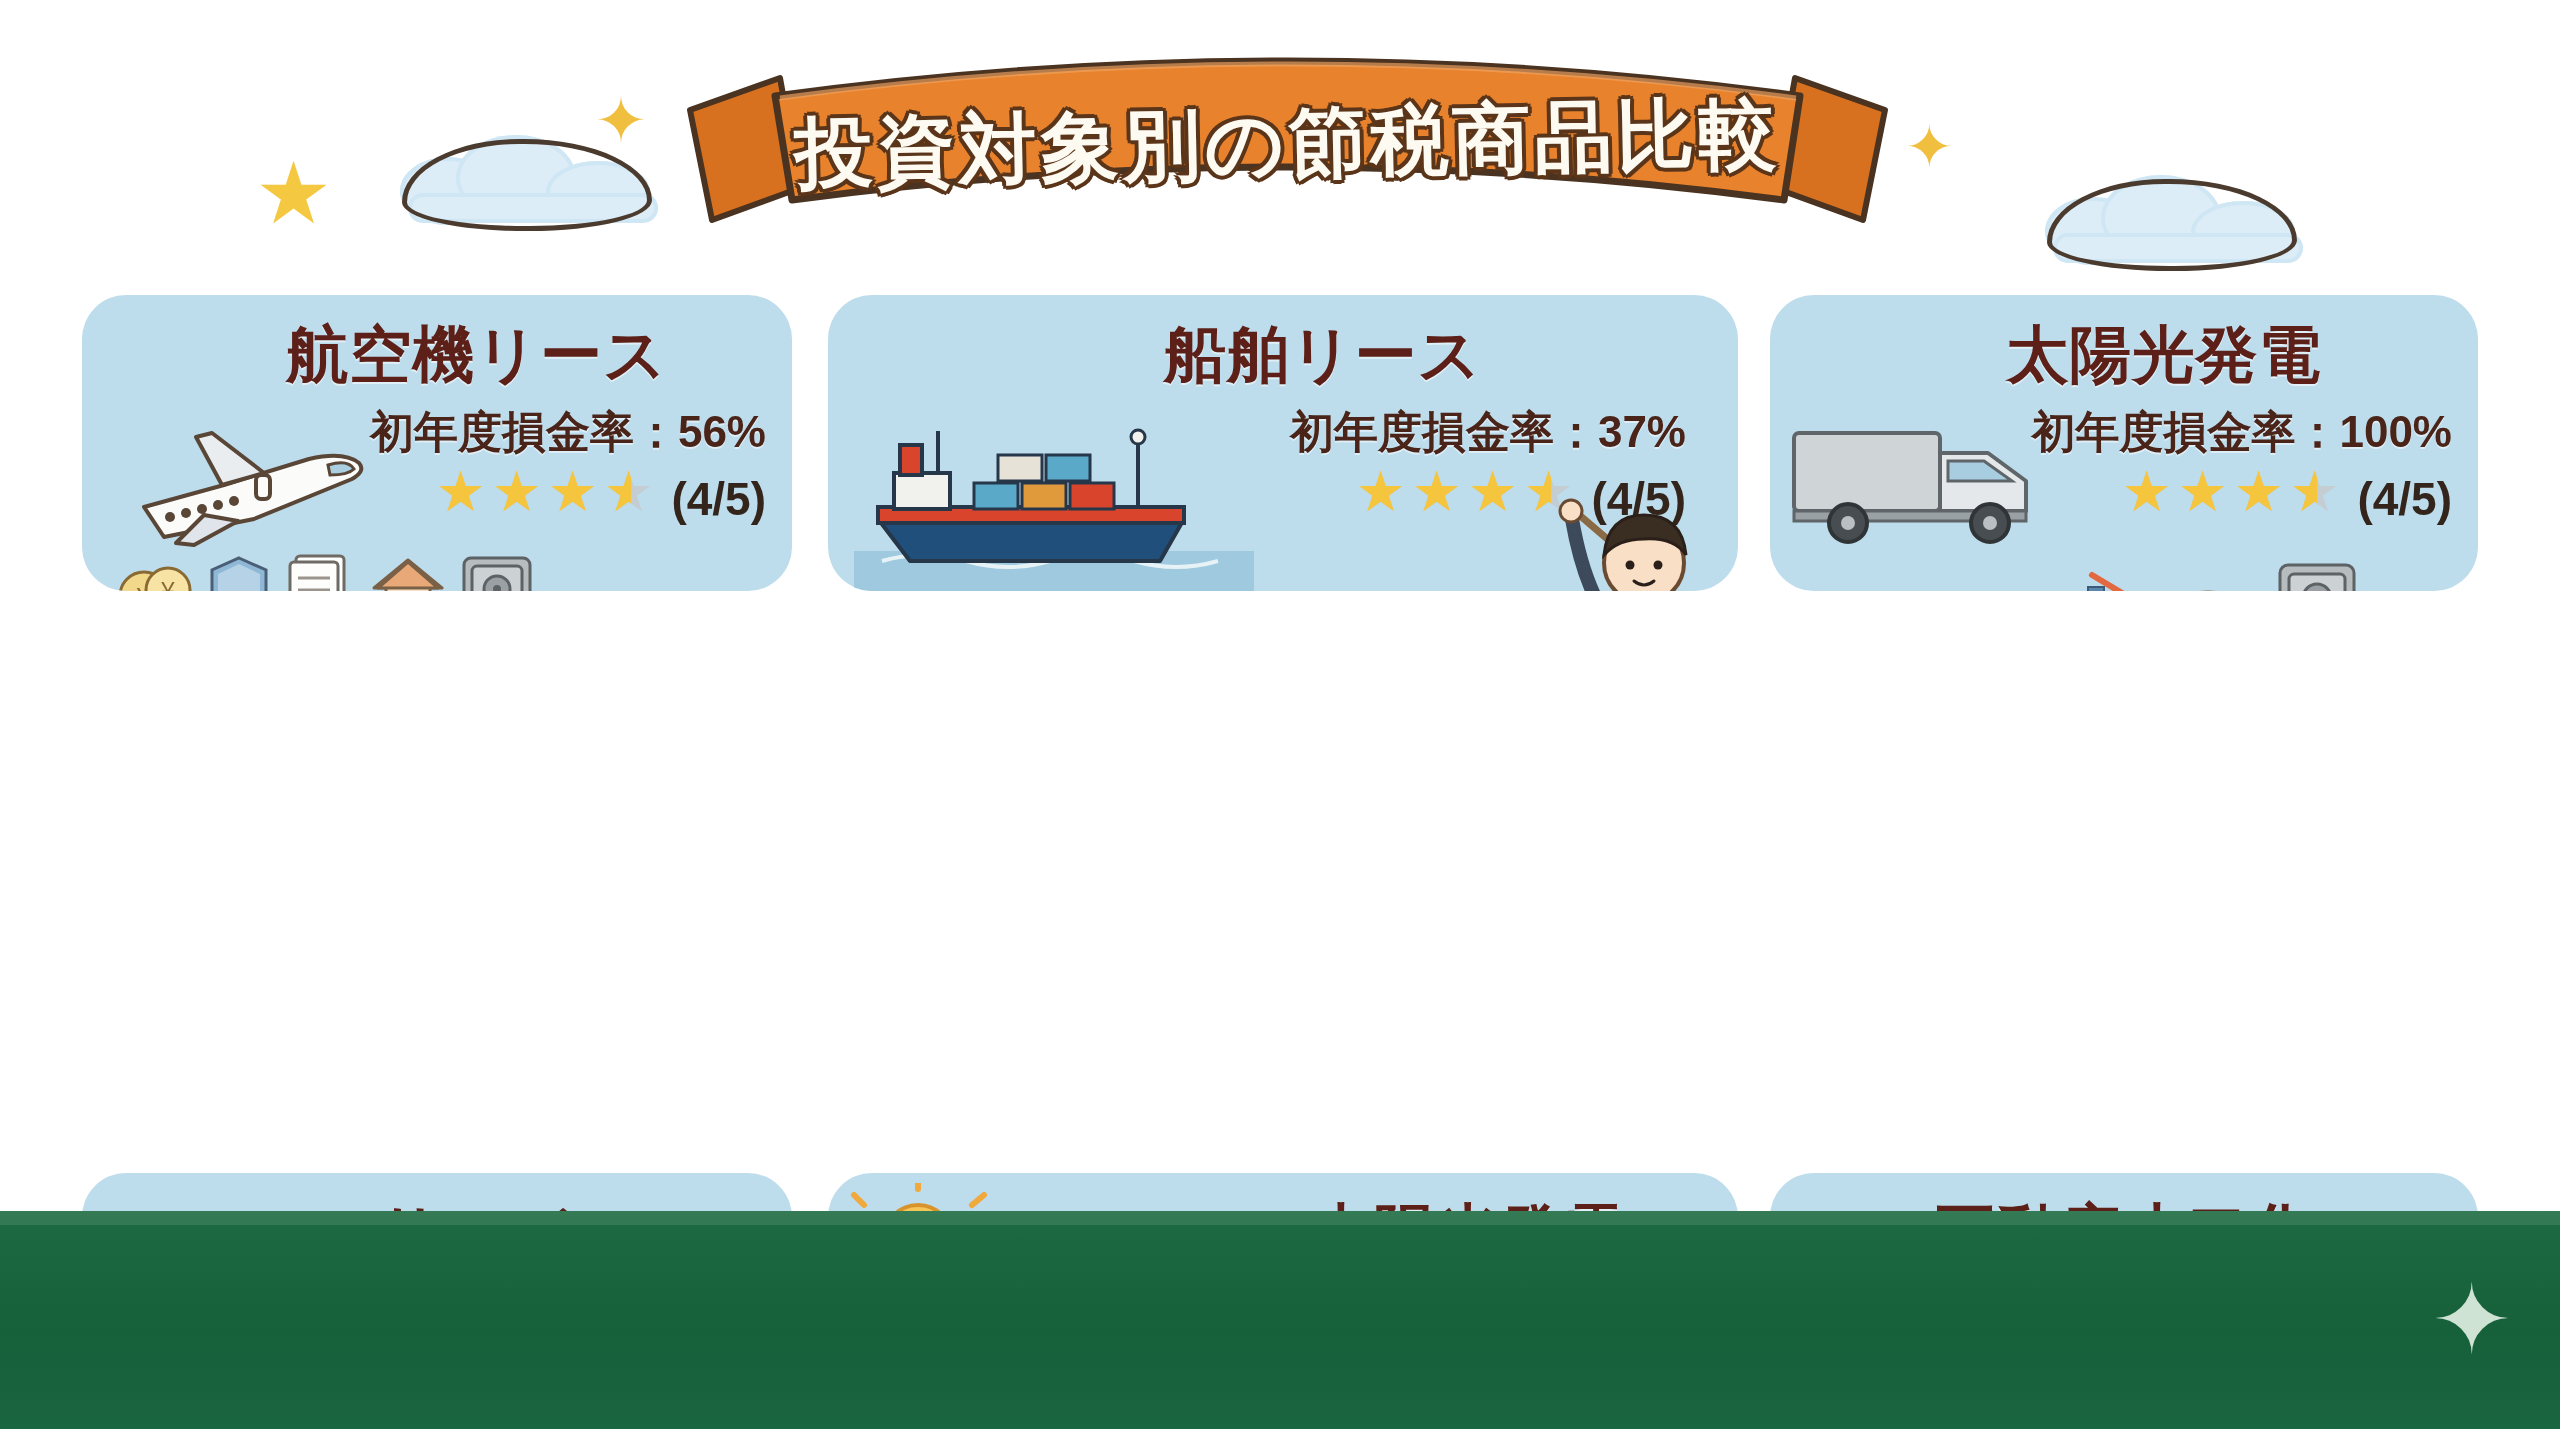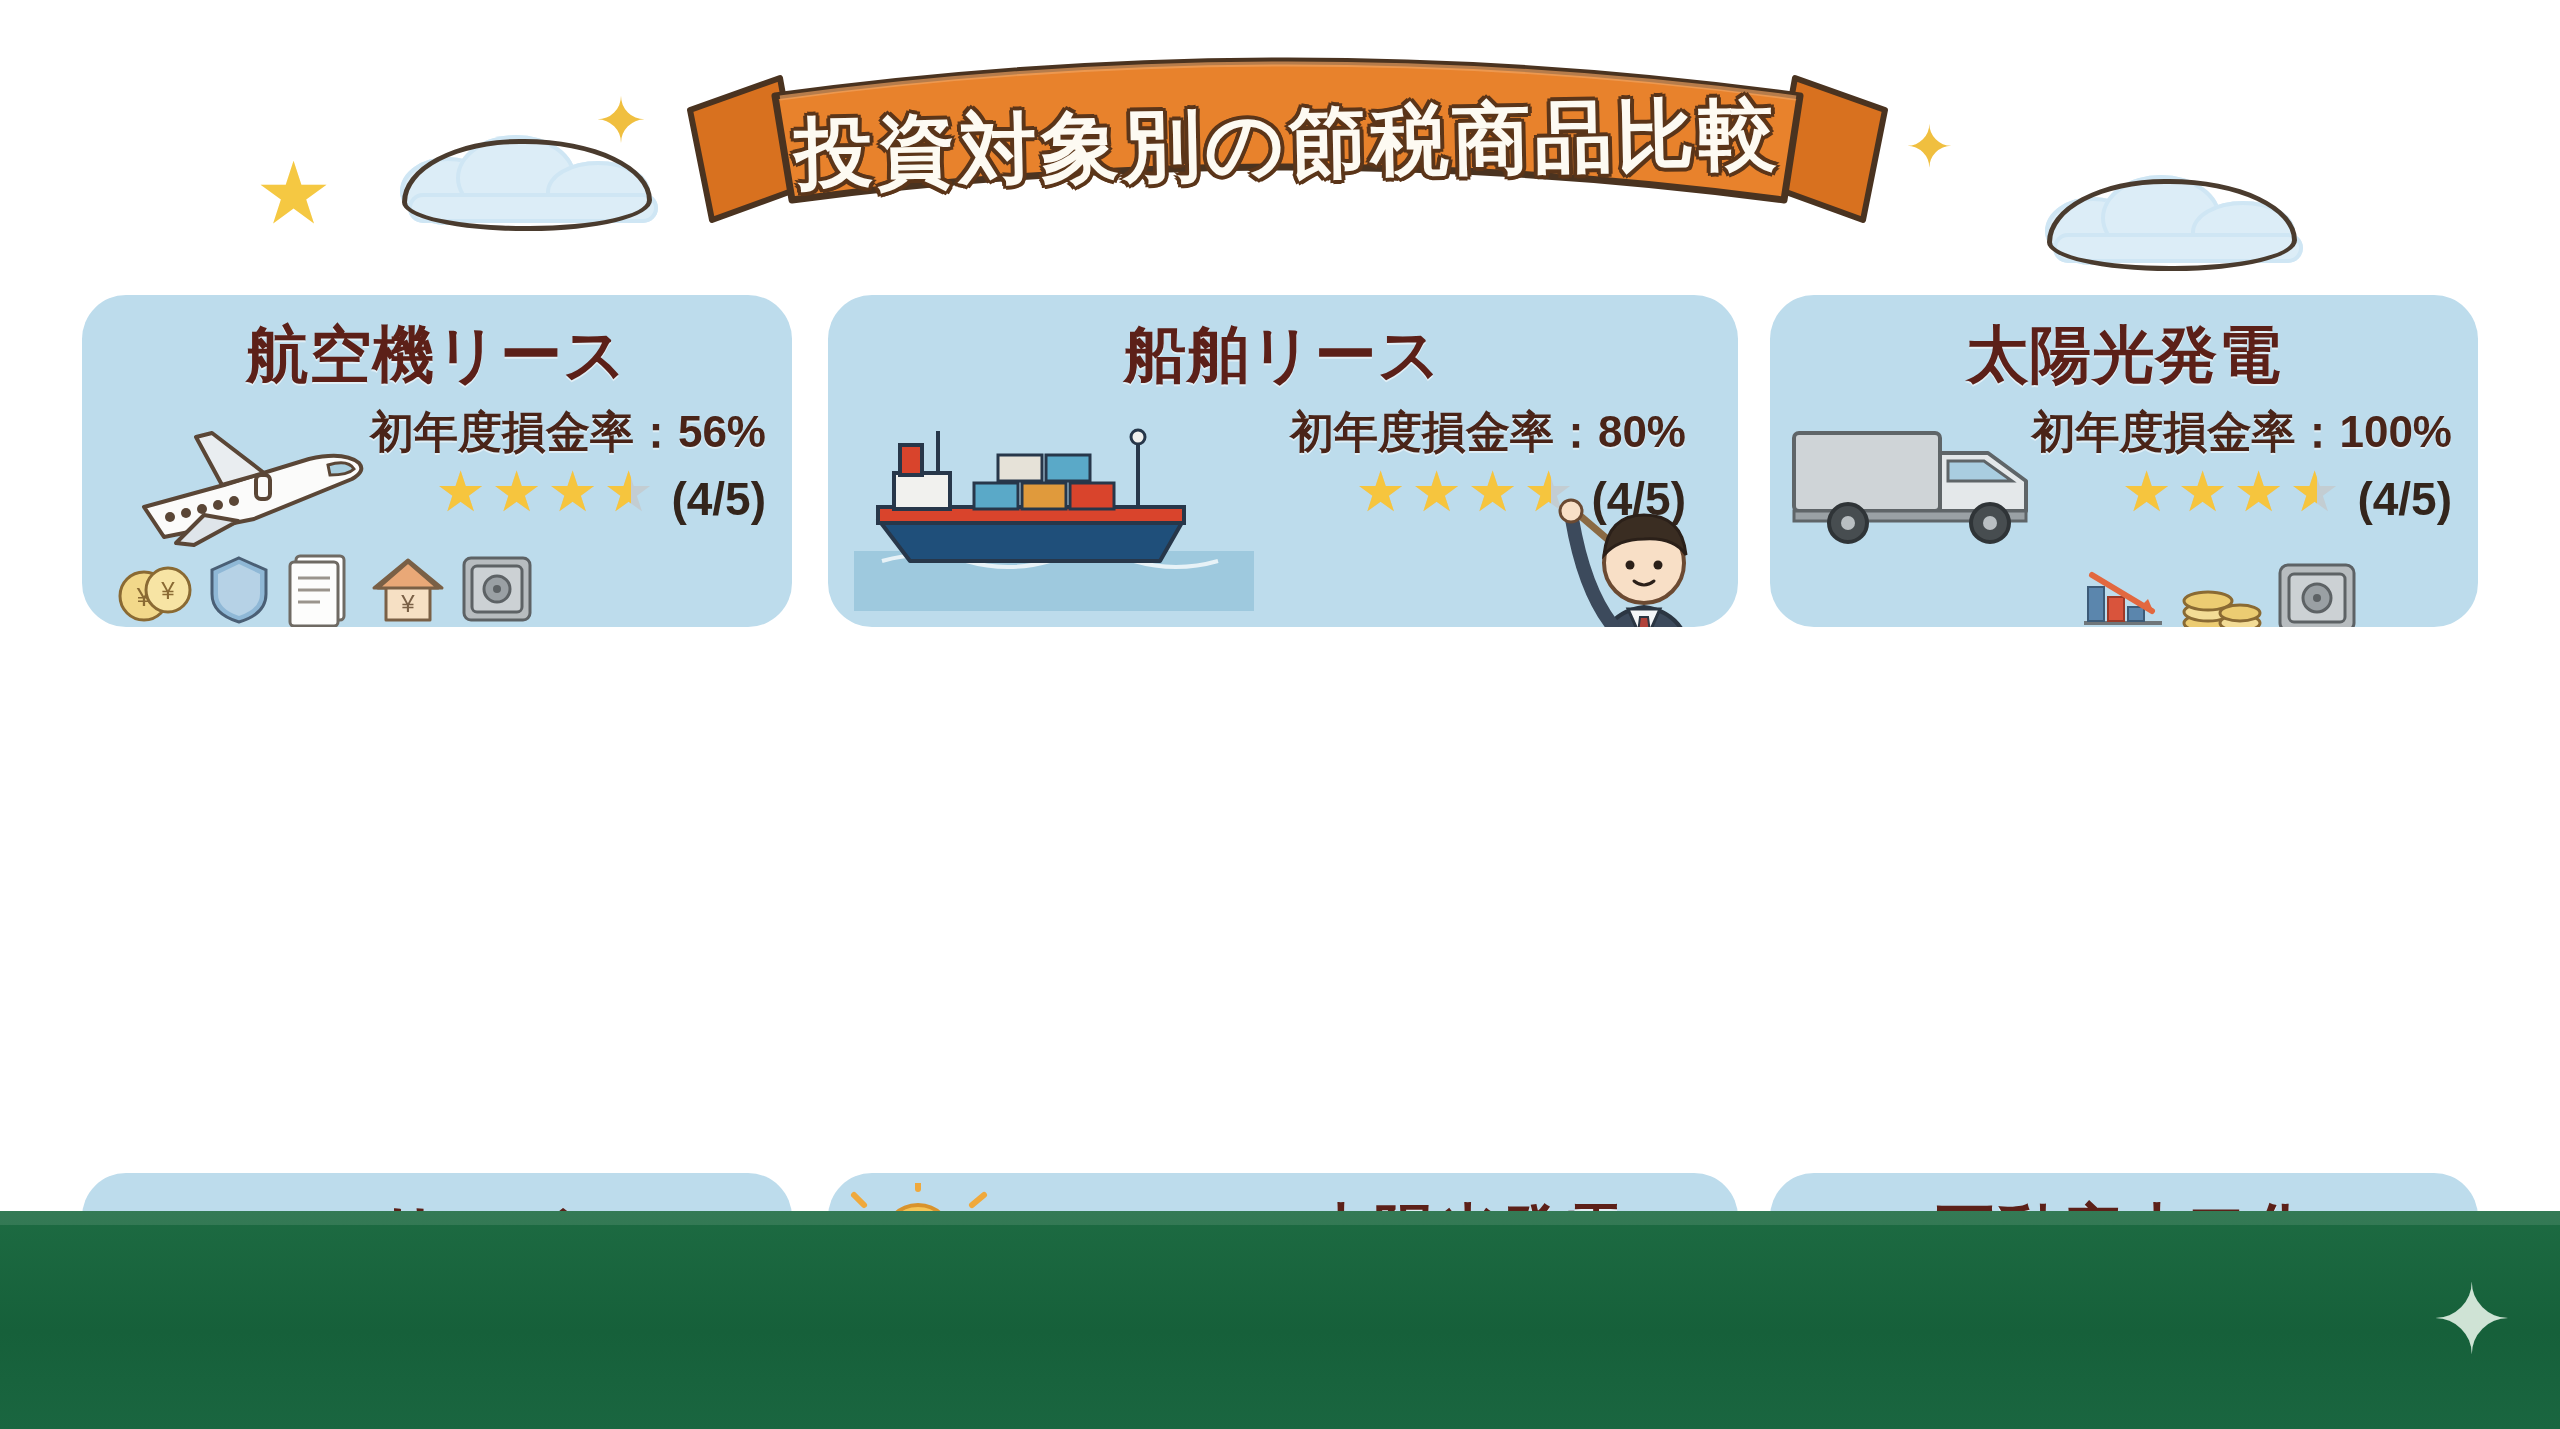--- a/index.html
+++ b/index.html
@@ -82,21 +82,21 @@
   .card {
     position: absolute;
     background: #bddcec;
     border-radius: 44px;
     overflow: hidden;
   }
   .card.col1 { left: 82px;   width: 710px; }
   .card.col2 { left: 828px;  width: 910px; }
   .card.col3 { left: 1770px; width: 708px; }
 
-  .card.r1 { top: 0;   height: 332px; }
+  .card.r1 { top: 0;   height: 296px; padding-left: 40px; }
   .card.r2 { top: 438px; height: 392px; }
 
   .card-title {
     position: absolute;
     top: 18px;
     width: 100%;
     text-align: center;
     font-size: 62px;
     font-weight: bold;
     color: #5c2018;
@@ -321,21 +321,21 @@
         <rect x="120" y="72" width="44" height="26" fill="#5aa9c8" stroke="#27374a" stroke-width="3"></rect>
         <rect x="168" y="72" width="44" height="26" fill="#e09a3c" stroke="#27374a" stroke-width="3"></rect>
         <rect x="216" y="72" width="44" height="26" fill="#d9442c" stroke="#27374a" stroke-width="3"></rect>
         <rect x="144" y="44" width="44" height="26" fill="#e6e2d8" stroke="#27374a" stroke-width="3"></rect>
         <rect x="192" y="44" width="44" height="26" fill="#5aa9c8" stroke="#27374a" stroke-width="3"></rect>
         <line x1="284" y1="30" x2="284" y2="96" stroke="#27374a" stroke-width="4"></line>
         <circle cx="284" cy="26" r="7" fill="#f1f1ee" stroke="#27374a" stroke-width="3"></circle>
       </svg>
 
       <div class="info-block">
-        <div class="rate-line">初年度損金率：80%</div>
+        <div class="rate-line">初年度損金率：37%</div>
         <div class="stars-line">
           <span class="star">
               <span class="glyph base">★</span>
               <span class="glyph fill full">★</span>
             </span>
           <span class="star">
               <span class="glyph base">★</span>
               <span class="glyph fill full">★</span>
             </span>
           <span class="star">

